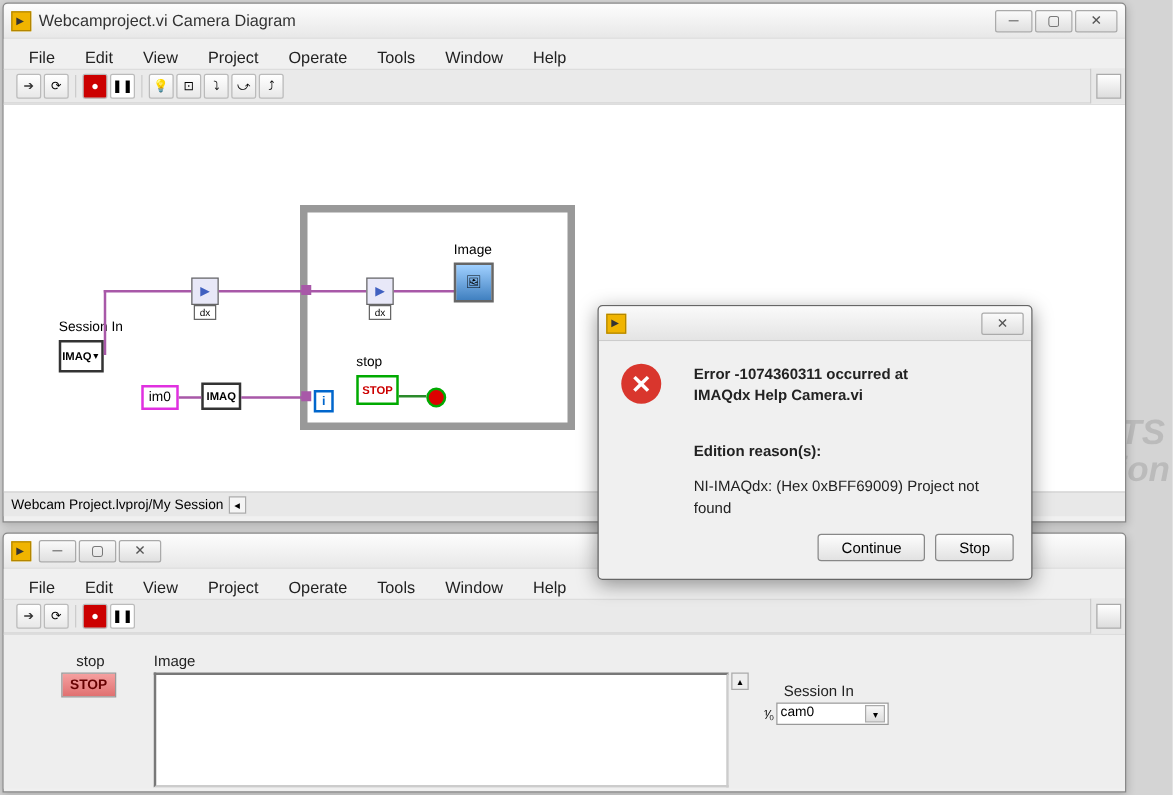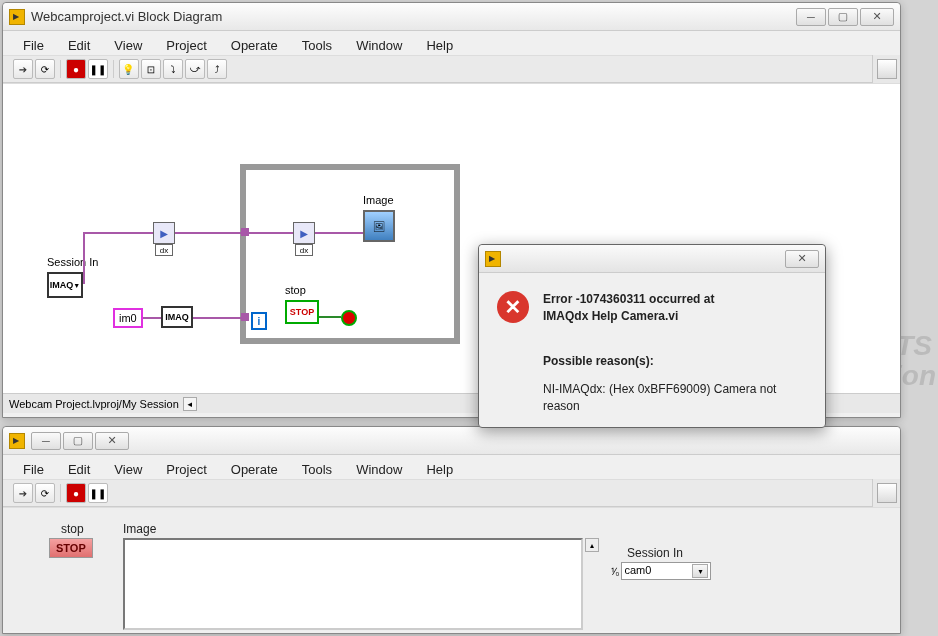--- a/index.html
+++ b/index.html
@@ -40,21 +40,21 @@
 .wire.v { width: 2px; }
 .wire-green { background: #2a8a2a; }
 .pinkbox { border: 2px solid #e030e0; background: #fff; padding: 2px 4px; font-size: 11px; }
 .stopbox { border: 2px solid #0a0; background: #fff; width: 34px; height: 24px; display: flex; align-items: center; justify-content: center; font-size: 9px; color: #c00; font-weight: bold; }
 
 
 .dialog { position: absolute; background: #f0f0f0; border: 1px solid #666; border-radius: 4px; box-shadow: 0 4px 16px rgba(0,0,0,0.4); }
 .dialog .titlebar { background: linear-gradient(#fafafa,#e4e4e4); }
 .dialog-body { padding: 18px 18px 12px 18px; display: flex; gap: 14px; }
 .err-icon { width: 32px; height: 32px; background: #d9362d; border-radius: 50%; display: flex; align-items: center; justify-content: center; color: #fff; font-weight: bold; font-size: 20px; flex-shrink: 0; }
-.dialog-text { font-size: 12px; color: #222; line-height: 1.4; }
+.dialog-text { font-size: 12px; color: #222; line-height: 1.4; margin-left: 12px; }
 .dialog-text .err-title { font-weight: bold; margin-bottom: 14px; }
 .dialog-text .reason-h { font-weight: bold; margin-top: 28px; margin-bottom: 12px; }
 .dialog-buttons { display: flex; gap: 8px; justify-content: flex-end; padding: 0 14px 14px 0; }
 .dlgbtn { padding: 3px 18px; border: 1px solid #888; background: linear-gradient(#fdfdfd,#e2e2e2); border-radius: 3px; font-size: 12px; cursor: pointer; }
 
 
 .fp-stop { border: 1px solid #999; background: linear-gradient(#f5a0a0,#e07070); padding: 3px 6px; font-size: 11px; color: #600; font-weight: bold; cursor: pointer; }
 .fp-label { font-size: 12px; color: #222; margin-bottom: 2px; }
 .fp-imagebox { border: 2px inset #ccc; background: #fff; }
 .fp-session { border: 1px solid #999; background: #fff; padding: 1px 2px; font-size: 11px; display: flex; align-items: flex-start; }
@@ -67,21 +67,21 @@
 </style>
 </head>
 <body>
 
 <div class="bg-watermark" style="right:6px; top:330px;">TS</div>
 <div class="bg-watermark" style="right:2px; top:360px;">t Edition</div>
 
 <div class="window" style="left:2px; top:2px; width:899px; height:416px;">
   <div class="titlebar">
     <div class="icon"></div>
-    <div class="title">Webcamproject.vi Block Diagram</div>
+    <div class="title">Webcamproject.vi Camera Diagram</div>
     <div class="winbtns">
       <div class="winbtn">─</div>
       <div class="winbtn">▢</div>
       <div class="winbtn close">✕</div>
     </div>
   </div>
   <div class="menubar">
     <span>File</span>
     <span>Edit</span>
     <span>View</span>
@@ -225,17 +225,21 @@
       <div class="winbtn close">✕</div>
     </div>
   </div>
   <div class="dialog-body">
     <div class="err-icon">✕</div>
     <div class="dialog-text">
       <div class="err-title">
         <span>Error -1074360311 occurred at</span><br>
         <span>IMAQdx Help Camera.vi</span>
       </div>
-      <div class="reason-h">Possible reason(s):</div>
-      <div>NI-IMAQdx: (Hex 0xBFF69009) Camera not reason</div>
-    </div>
+      <div class="reason-h">Edition reason(s):</div>
+      <div>NI-IMAQdx: (Hex 0xBFF69009) Project not found</div>
+    </div>
+  </div>
+  <div class="dialog-buttons">
+    <button class="dlgbtn">Continue</button>
+    <button class="dlgbtn">Stop</button>
   </div>
 </div>
 
 </body></html>

